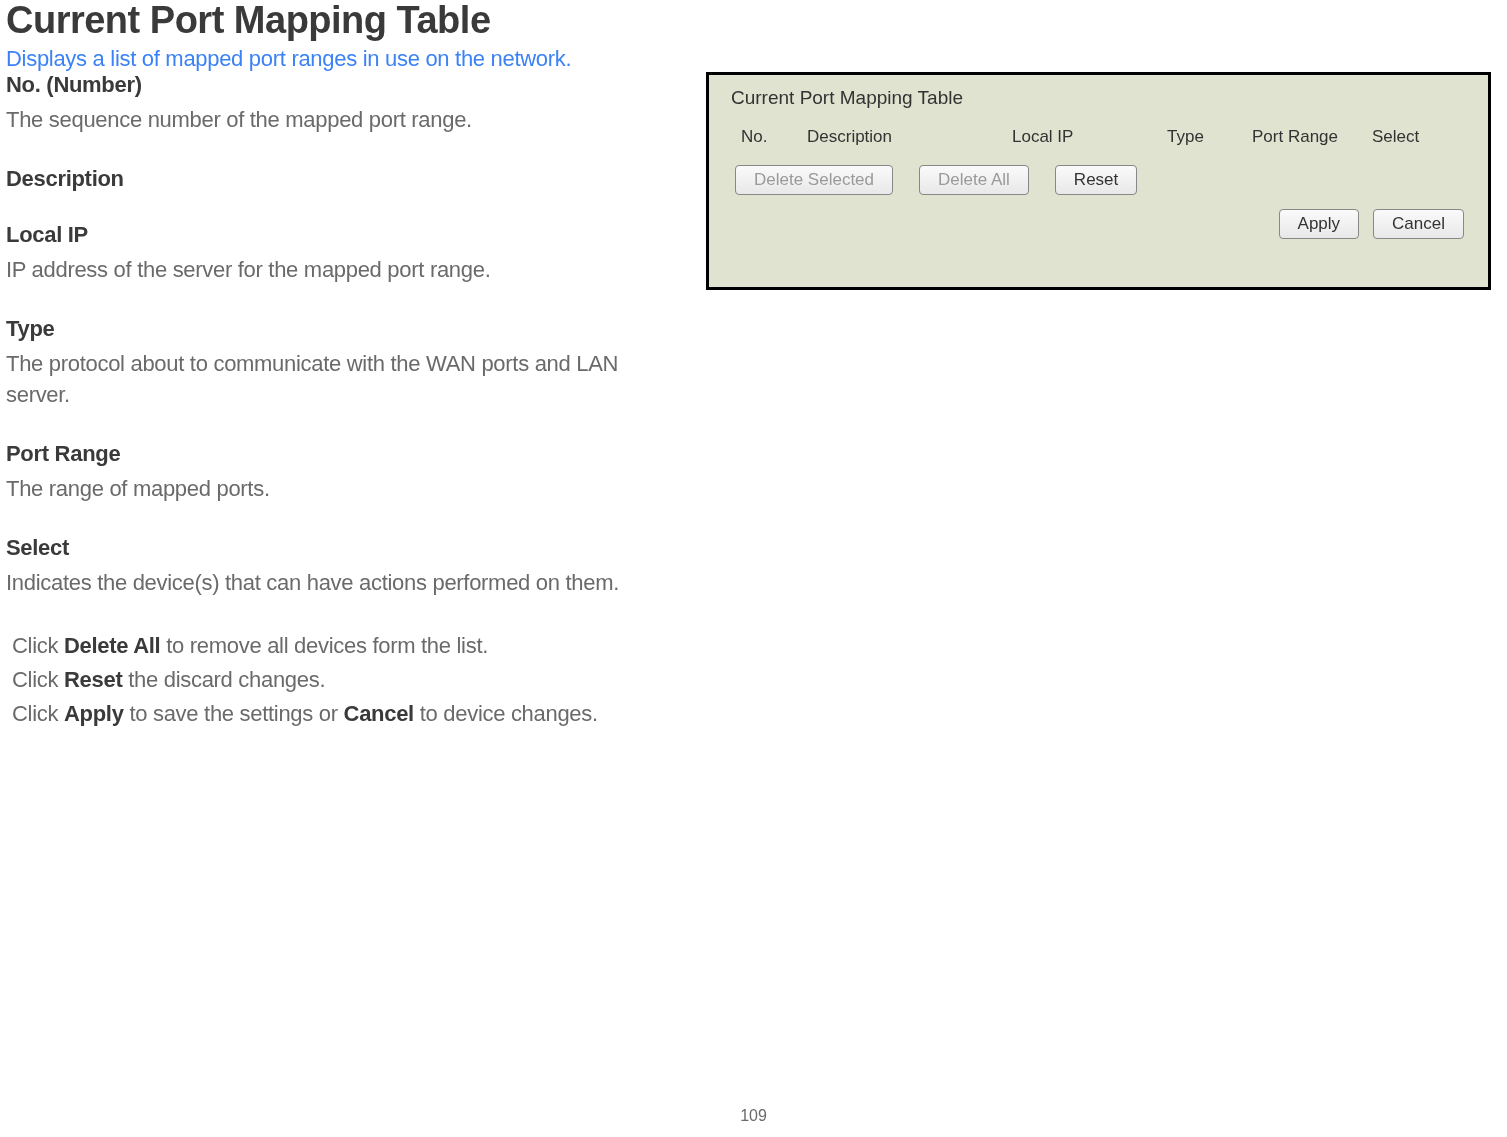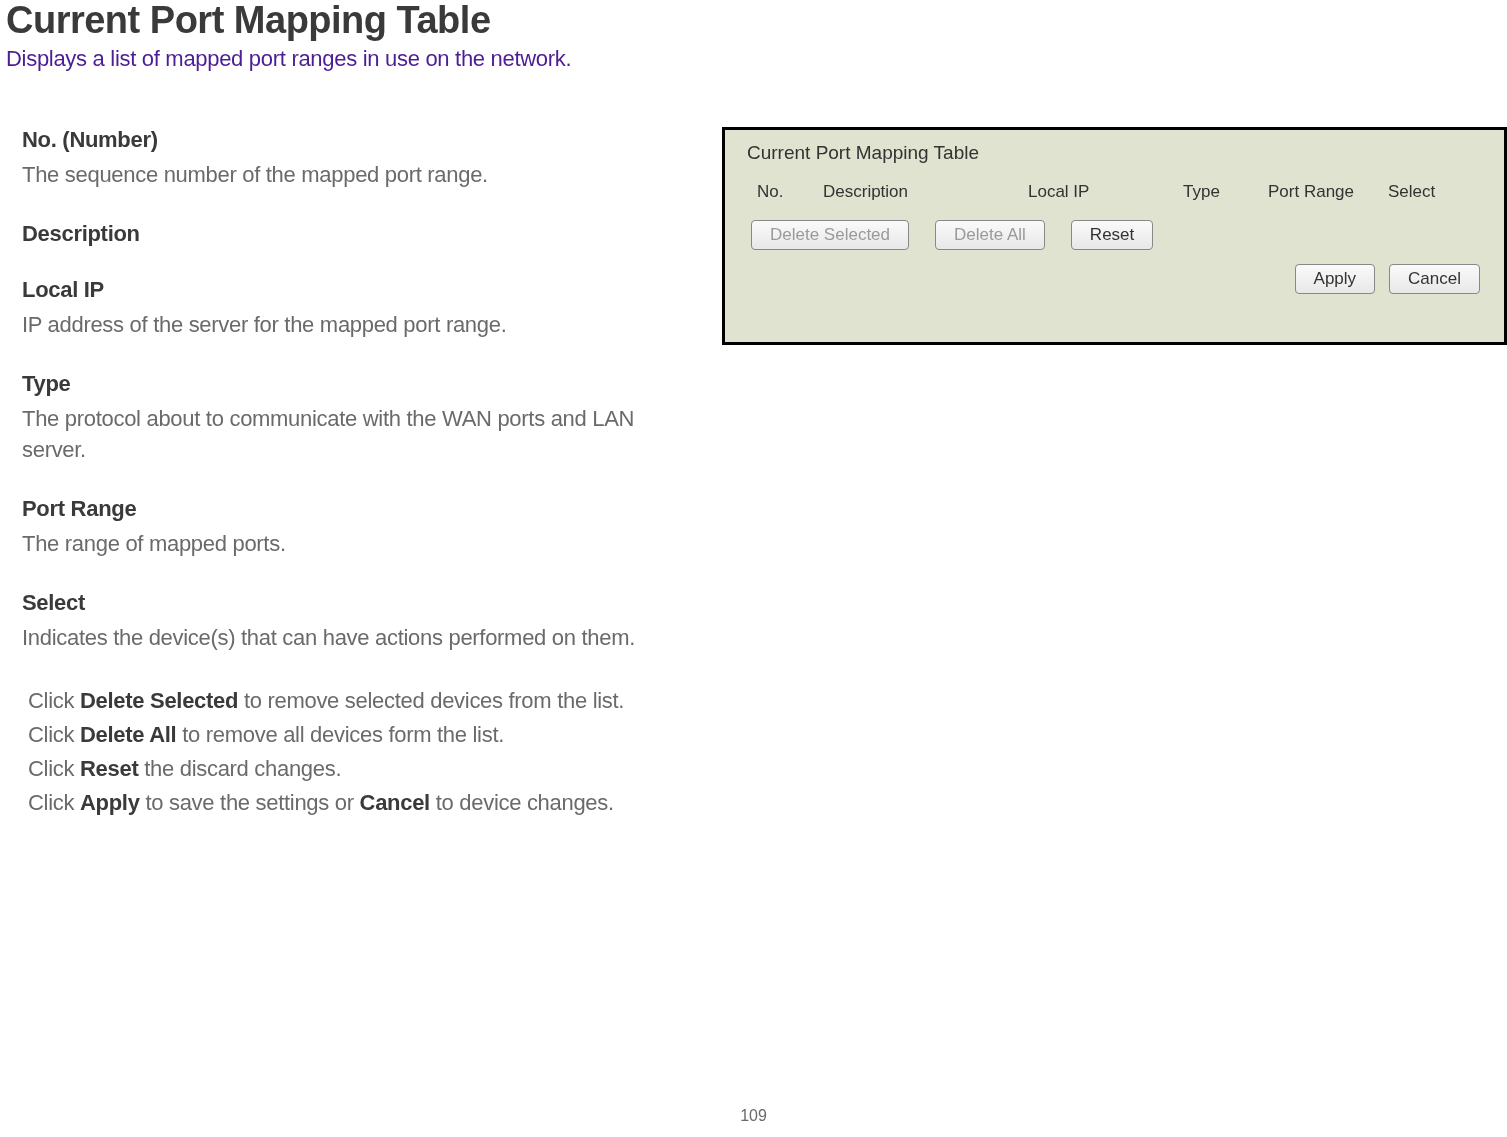--- a/index.html
+++ b/index.html
@@ -16,31 +16,30 @@
       font-size: 38px;
       font-weight: 700;
       color: #3a3a3a;
       letter-spacing: -0.5px;
       font-stretch: condensed;
       padding-left: 6px;
       line-height: 1.1;
     }
     .page-subtitle {
       font-size: 22px;
-      color: #4c1d95;
+      color: #3b82f6;
       padding-left: 6px;
       margin-top: 4px;
       letter-spacing: -0.3px;
     }
     .content-area {
       display: flex;
       flex-direction: row;
       align-items: flex-start;
-      margin-top: 55px;
-      padding-left: 22px;
+      padding-left: 6px;
     }
     .definitions {
       width: 680px;
       flex-shrink: 0;
     }
     .def-block { margin-bottom: 30px; }
     .def-term {
       font-size: 22px;
       font-weight: 700;
       color: #3a3a3a;
@@ -154,23 +153,20 @@
       <div class="def-term">Port Range</div>
       <div class="def-desc">The range of mapped ports.</div>
     </div>
     <div class="def-block">
       <div class="def-term">Select</div>
       <div class="def-desc">Indicates the device(s) that can have actions performed on them.</div>
     </div>
 
     <div class="instructions">
       <div class="inst-line">
-        <span>Click </span><b>Delete Selected</b><span> to remove selected devices from the list.</span>
-      </div>
-      <div class="inst-line">
         <span>Click </span><b>Delete All</b><span> to remove all devices form the list.</span>
       </div>
       <div class="inst-line">
         <span>Click </span><b>Reset</b><span> the discard changes.</span>
       </div>
       <div class="inst-line">
         <span>Click </span><b>Apply</b><span> to save the settings or </span><b>Cancel</b><span> to device changes.</span>
       </div>
     </div>
   </div>

